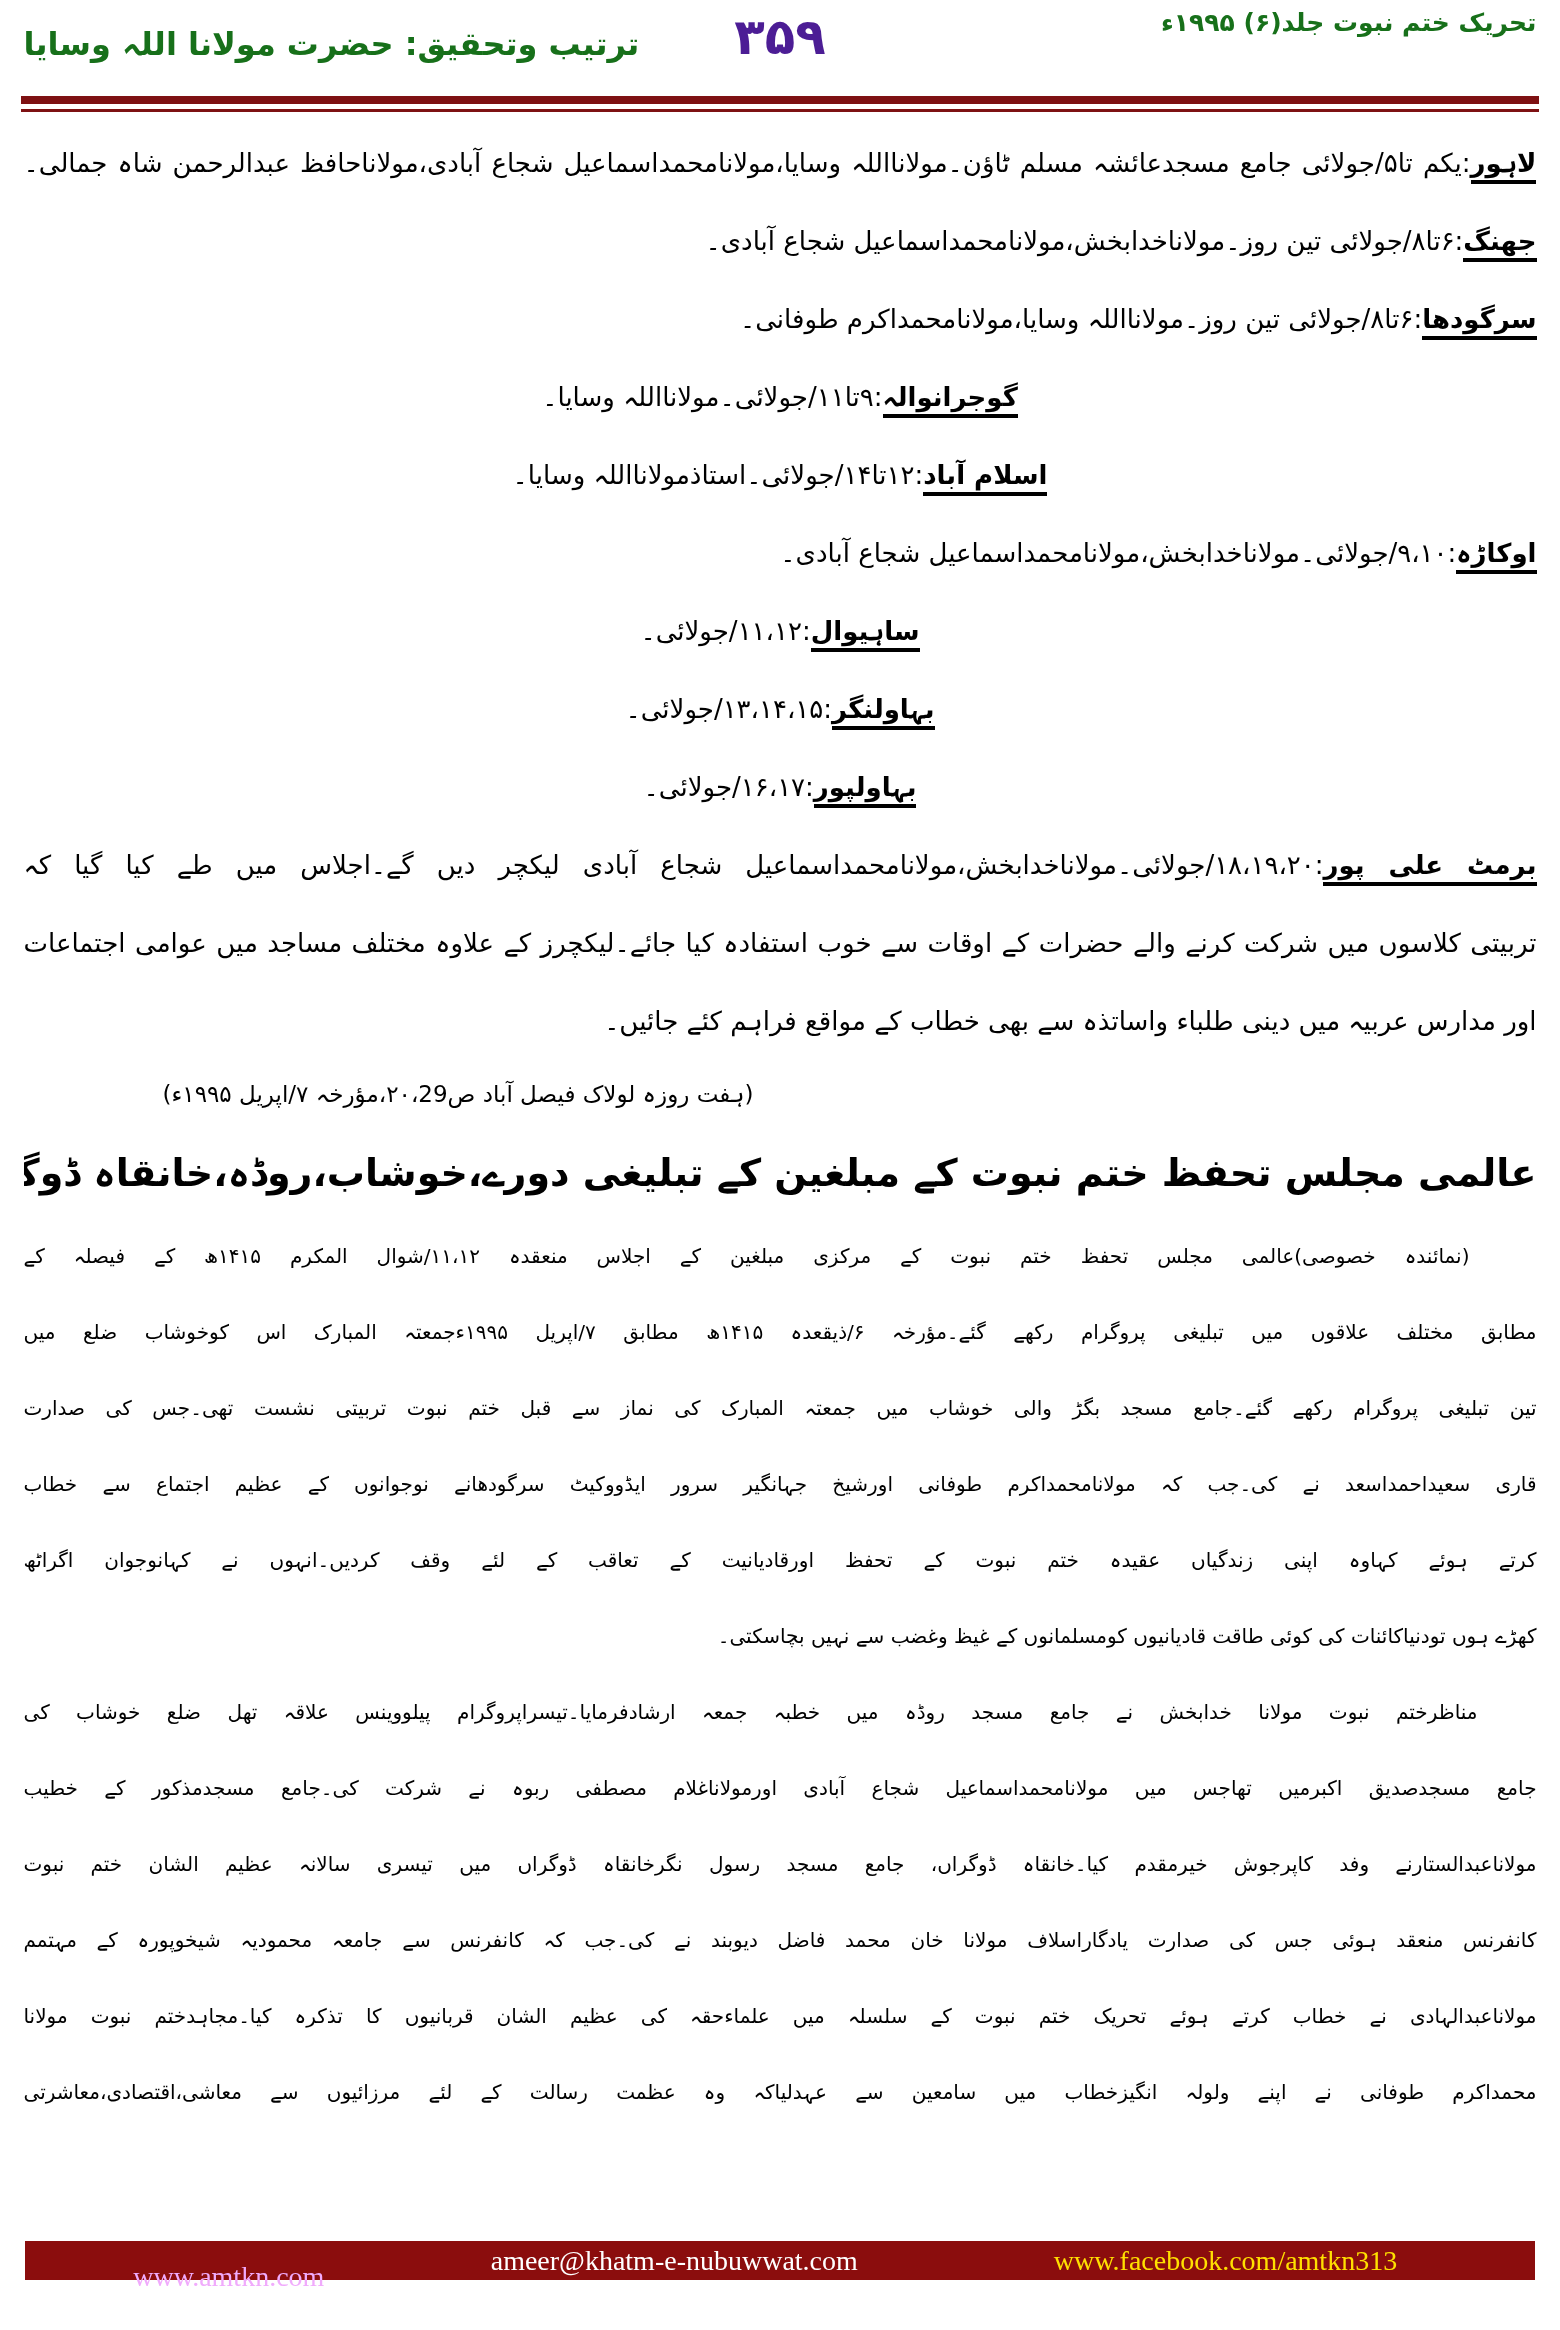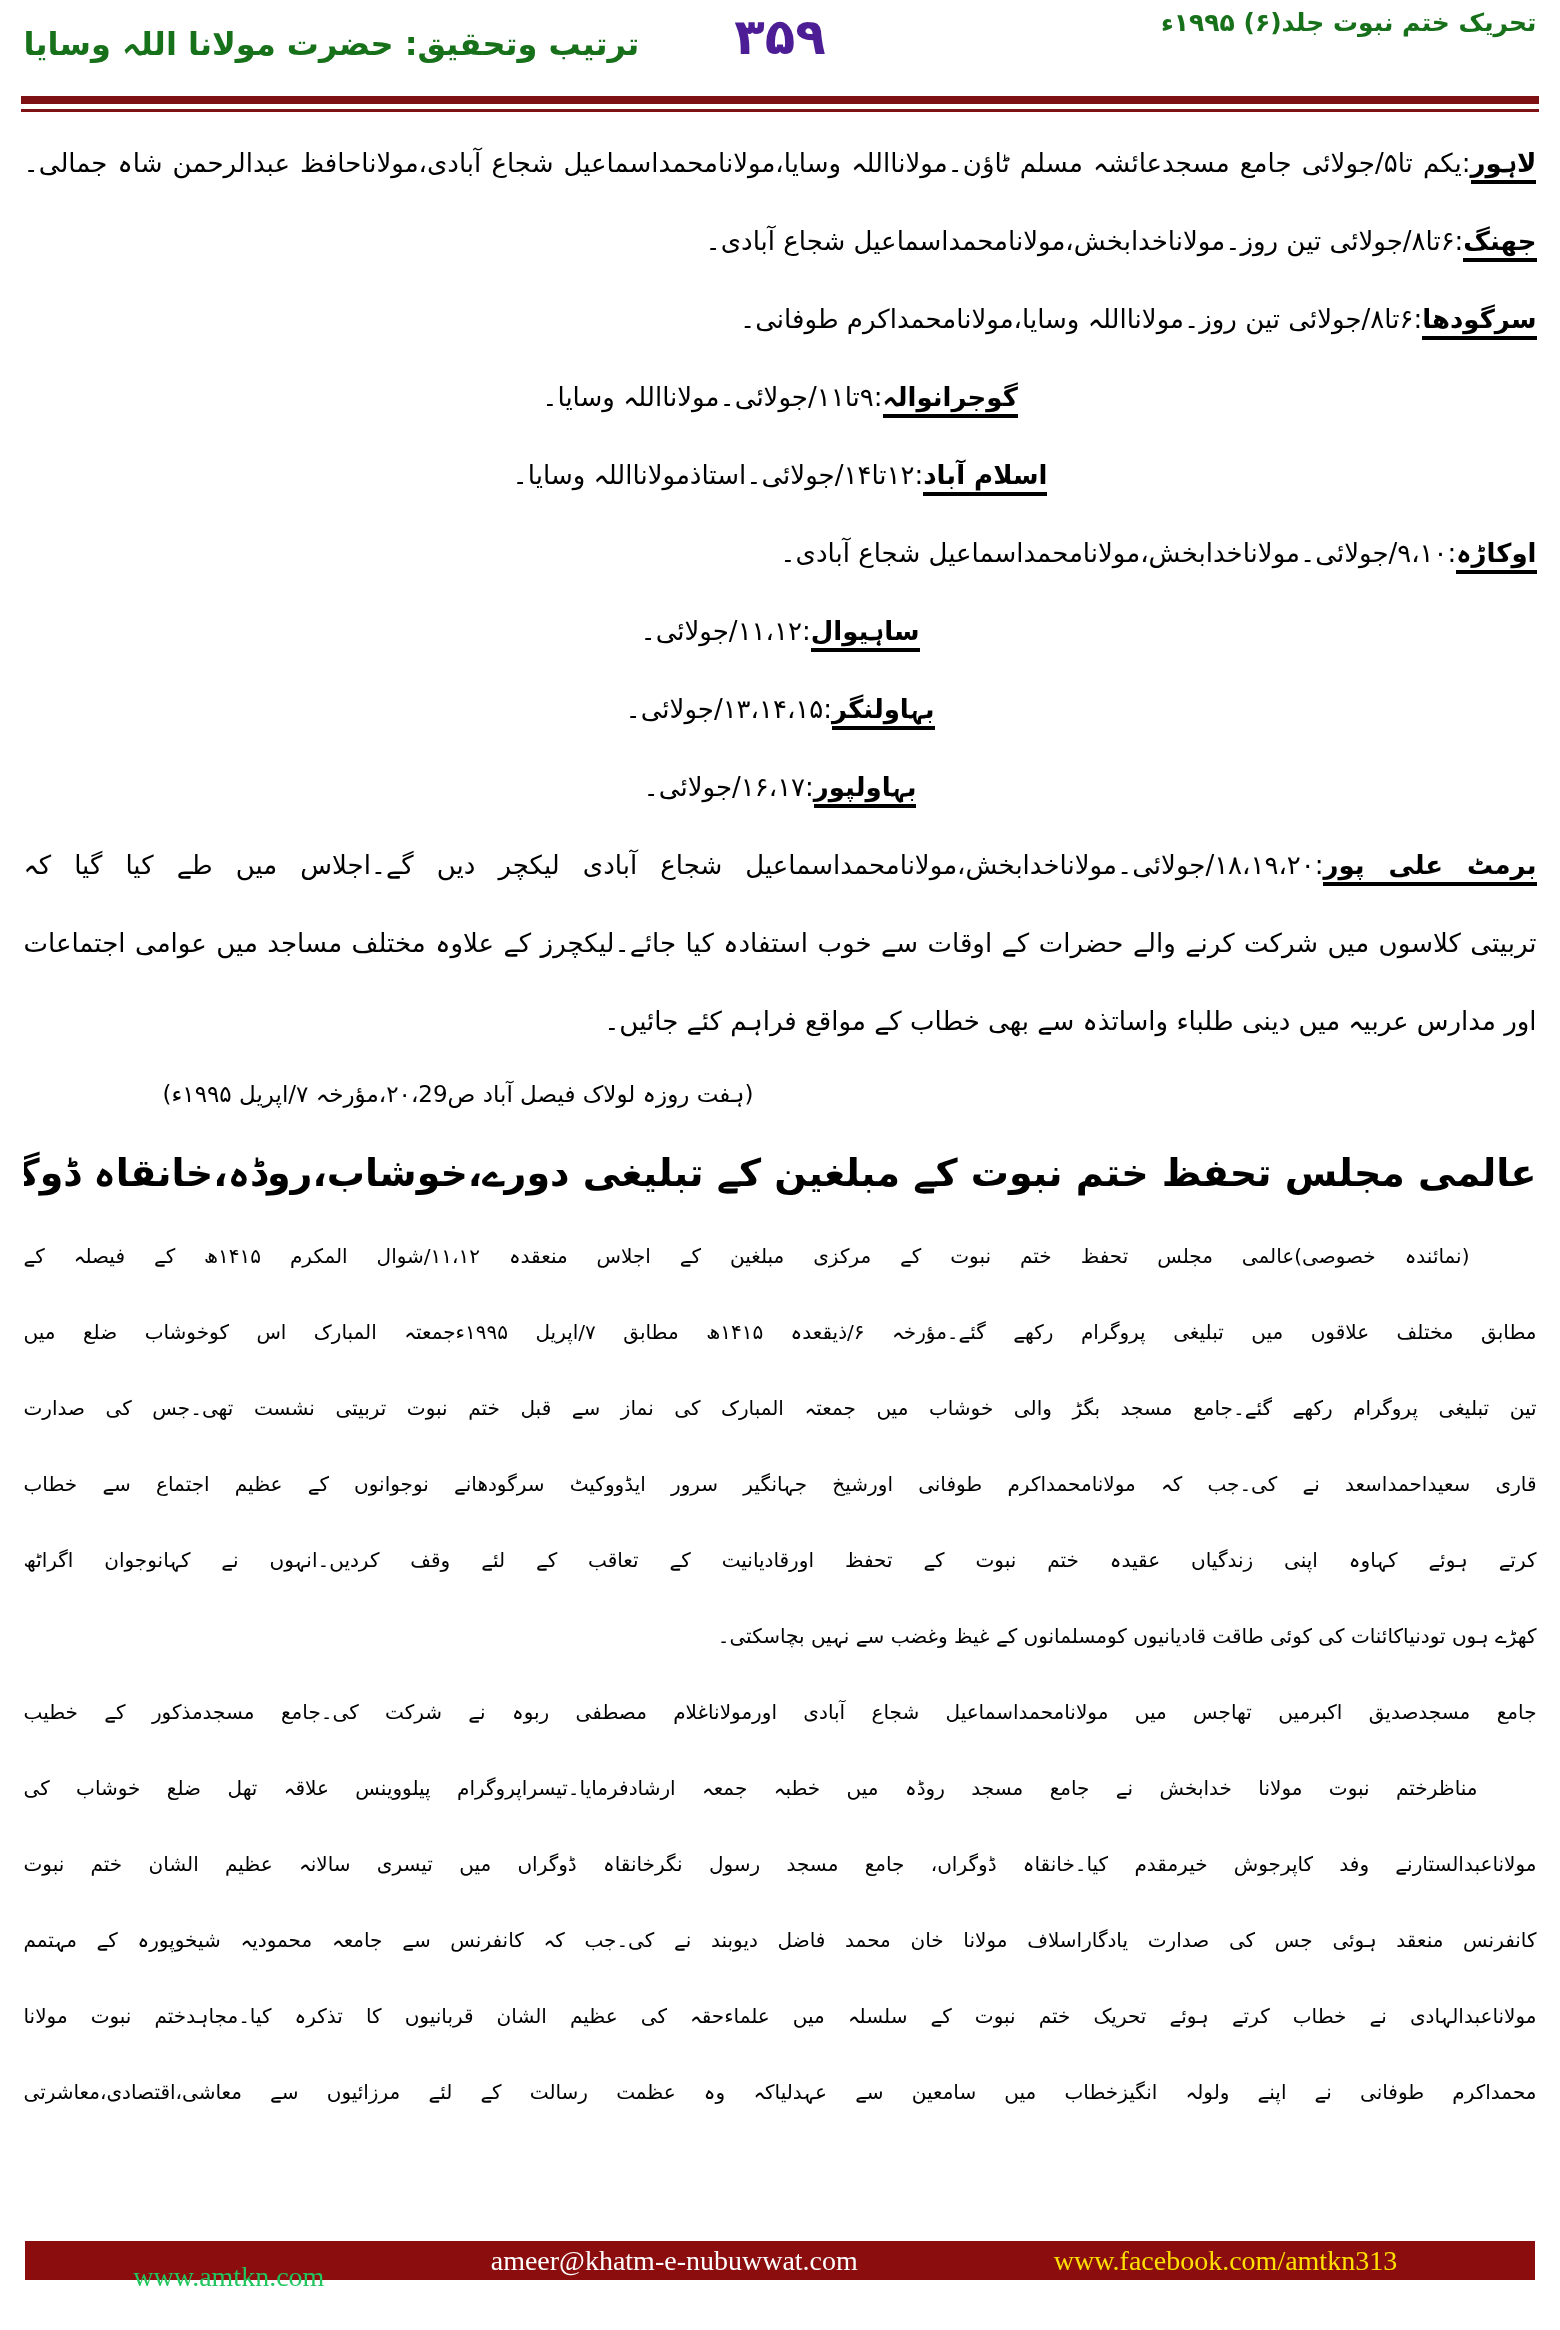--- a/index.html
+++ b/index.html
@@ -26,21 +26,21 @@
   .src{height:69px; line-height:69px; font-size:23px; text-align:left; padding-left:139px; white-space:nowrap; overflow:hidden;}
   .heading{height:89px; line-height:89px; font-size:38px; font-weight:bold; text-align:center; white-space:nowrap; overflow:hidden;}
   .para .line{height:76px; line-height:76px; font-size:20px;}
   .ind1{padding-right:67px;}
   .ind2{padding-right:59px;}
   
   .footer{position:absolute; top:2241px; left:25px; right:25px; height:39px;
           background:#8b0d0d; display:flex; align-items:center;
           direction:ltr; font-family:"Liberation Serif", serif; font-size:28px;}
   .f-seg{text-align:center; overflow:hidden; white-space:nowrap;}
-  .f-web {flex:0 0 27%; color:#22c55e;margin-top:32px;}
+  .f-web {flex:0 0 27%; color:#f0abfc;margin-top:32px;}
   .f-mail{flex:0 0 32%; color:#ffffff;}
   .f-fb  {flex:1;       color:#ffe000;}
 </style>
 </head>
 <body>
 
 <div class="page">
 
   <div class="hdr-right">تحریک ختم نبوت جلد(۶) ۱۹۹۵ء</div>
   <div class="page-num">۳۵۹</div>
@@ -94,22 +94,22 @@
     <div class="para">
       <div class="line a-stretch ind1">(نمائندہ خصوصی)عالمی مجلس تحفظ ختم نبوت کے مرکزی مبلغین کے اجلاس منعقدہ ۱۱،۱۲/شوال المکرم ۱۴۱۵ھ کے فیصلہ کے</div>
       <div class="line a-stretch">مطابق مختلف علاقوں میں تبلیغی پروگرام رکھے گئے۔مؤرخہ ۶/ذیقعدہ ۱۴۱۵ھ مطابق ۷/اپریل ۱۹۹۵ءجمعتہ المبارک اس کوخوشاب ضلع میں</div>
       <div class="line a-stretch">تین تبلیغی پروگرام رکھے گئے۔جامع مسجد بگڑ والی خوشاب میں جمعتہ المبارک کی نماز سے قبل ختم نبوت تربیتی نشست تھی۔جس کی صدارت</div>
       <div class="line a-stretch">قاری سعیداحمداسعد نے کی۔جب کہ مولانامحمداکرم طوفانی اورشیخ جہانگیر سرور ایڈووکیٹ سرگودھانے نوجوانوں کے عظیم اجتماع سے خطاب</div>
       <div class="line a-stretch">کرتے ہوئے کہاوہ اپنی زندگیاں عقیدہ ختم نبوت کے تحفظ اورقادیانیت کے تعاقب کے لئے وقف کردیں۔انہوں نے کہانوجوان اگراٹھ</div>
       <div class="line a-right">کھڑے ہوں تودنیاکائنات کی کوئی طاقت قادیانیوں کومسلمانوں کے غیظ وغضب سے نہیں بچاسکتی۔</div>
     </div>
 
     <div class="para">
+      <div class="line a-stretch ind2">مناظرختم نبوت مولانا خدابخش نے جامع مسجد روڈہ میں خطبہ جمعہ ارشادفرمایا۔تیسراپروگرام پیلووینس علاقہ تھل ضلع خوشاب کی</div>
       <div class="line a-stretch">جامع مسجدصدیق اکبرمیں تھاجس میں مولانامحمداسماعیل شجاع آبادی اورمولاناغلام مصطفی ربوہ نے شرکت کی۔جامع مسجدمذکور کے خطیب</div>
-      <div class="line a-stretch ind2">مناظرختم نبوت مولانا خدابخش نے جامع مسجد روڈہ میں خطبہ جمعہ ارشادفرمایا۔تیسراپروگرام پیلووینس علاقہ تھل ضلع خوشاب کی</div>
       <div class="line a-stretch">مولاناعبدالستارنے وفد کاپرجوش خیرمقدم کیا۔خانقاہ ڈوگراں، جامع مسجد رسول نگرخانقاہ ڈوگراں میں تیسری سالانہ عظیم الشان ختم نبوت</div>
       <div class="line a-stretch">کانفرنس منعقد ہوئی جس کی صدارت یادگاراسلاف مولانا خان محمد فاضل دیوبند نے کی۔جب کہ کانفرنس سے جامعہ محمودیہ شیخوپورہ کے مہتمم</div>
       <div class="line a-stretch">مولاناعبدالہادی نے خطاب کرتے ہوئے تحریک ختم نبوت کے سلسلہ میں علماءحقہ کی عظیم الشان قربانیوں کا تذکرہ کیا۔مجاہدختم نبوت مولانا</div>
       <div class="line a-stretch">محمداکرم طوفانی نے اپنے ولولہ انگیزخطاب میں سامعین سے عہدلیاکہ وہ عظمت رسالت کے لئے مرزائیوں سے معاشی،اقتصادی،معاشرتی</div>
     </div>
 
   </div>
 
   <div class="footer">
     <div class="f-seg f-web">www.amtkn.com</div>

